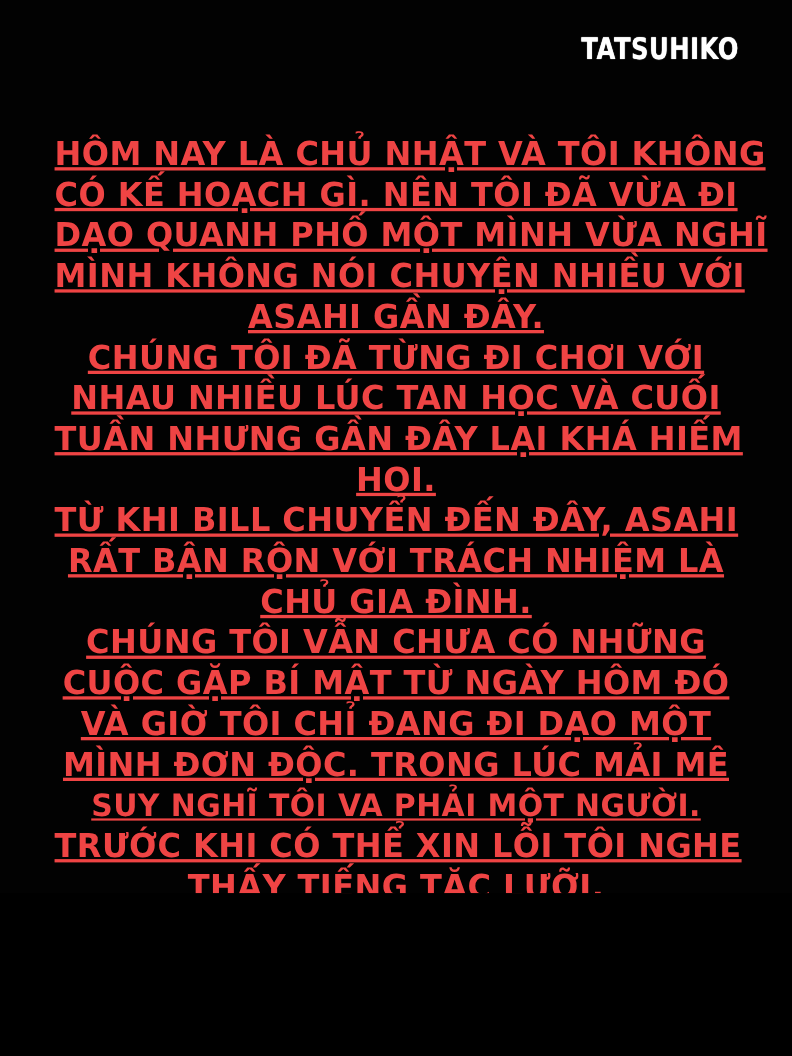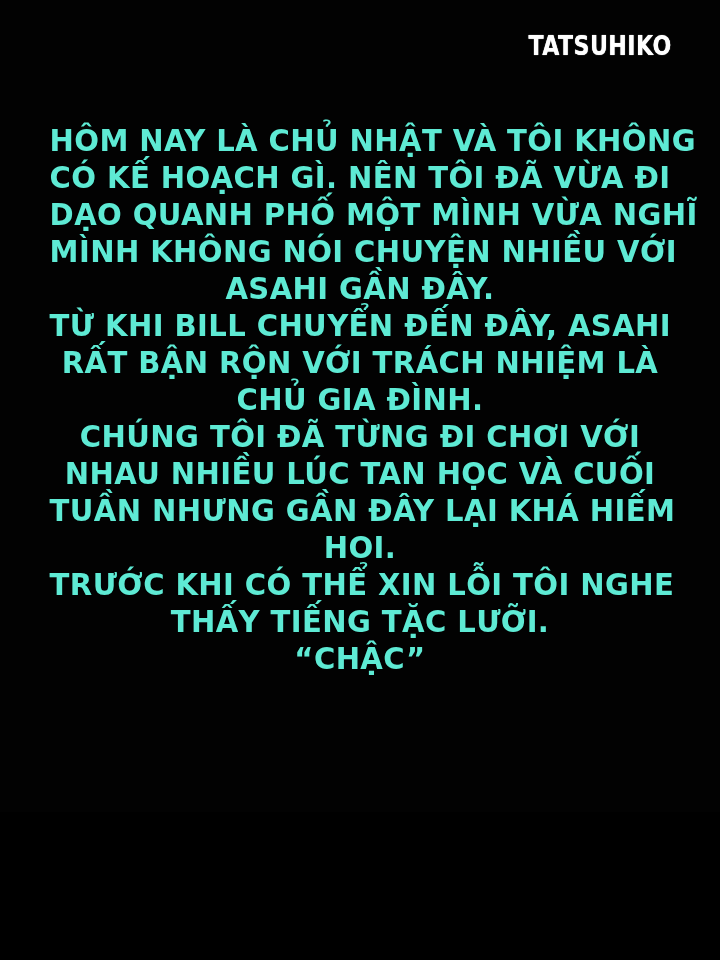--- a/index.html
+++ b/index.html
@@ -32,21 +32,22 @@
   }
   
   #narration {
     position: absolute;
     top: 122px;
     left: 0;
     width: 720px;
     padding: 0 40px;
     box-sizing: border-box;
     text-align: center;
-    color: #5eead4;
+    color: #ef4444;
+    text-decoration: underline;
   }
   #narration .line {
     display: block;
     font-family: "DejaVu Sans", sans-serif;
     font-size: 30px;
     line-height: 37px;
     font-weight: bold;
     letter-spacing: 0.4px;
     text-transform: uppercase;
     transform: scaleX(0.97);
@@ -71,32 +72,39 @@
 
     <div class="blk">
       <span class="line">HÔM NAY LÀ CHỦ NHẬT VÀ TÔI KHÔNG</span>
       <span class="line">CÓ KẾ HOẠCH GÌ. NÊN TÔI ĐÃ VỪA ĐI</span>
       <span class="line">DẠO QUANH PHỐ MỘT MÌNH VỪA NGHĨ</span>
       <span class="line">MÌNH KHÔNG NÓI CHUYỆN NHIỀU VỚI</span>
       <span class="line">ASAHI GẦN ĐÂY.</span>
     </div>
 
     <div class="blk">
+      <span class="line">CHÚNG TÔI ĐÃ TỪNG ĐI CHƠI VỚI</span>
+      <span class="line">NHAU NHIỀU LÚC TAN HỌC VÀ CUỐI</span>
+      <span class="line">TUẦN NHƯNG GẦN ĐÂY LẠI KHÁ HIẾM</span>
+      <span class="line">HOI.</span>
+    </div>
+
+    <div class="blk">
       <span class="line">TỪ KHI BILL CHUYỂN ĐẾN ĐÂY, ASAHI</span>
       <span class="line">RẤT BẬN RỘN VỚI TRÁCH NHIỆM LÀ</span>
       <span class="line">CHỦ GIA ĐÌNH.</span>
     </div>
 
     <div class="blk">
-      <span class="line">CHÚNG TÔI ĐÃ TỪNG ĐI CHƠI VỚI</span>
-      <span class="line">NHAU NHIỀU LÚC TAN HỌC VÀ CUỐI</span>
-      <span class="line">TUẦN NHƯNG GẦN ĐÂY LẠI KHÁ HIẾM</span>
-      <span class="line">HOI.</span>
+      <span class="line">CHÚNG TÔI VẪN CHƯA CÓ NHỮNG</span>
+      <span class="line">CUỘC GẶP BÍ MẬT TỪ NGÀY HÔM ĐÓ</span>
+      <span class="line">VÀ GIỜ TÔI CHỈ ĐANG ĐI DẠO MỘT</span>
+      <span class="line">MÌNH ĐƠN ĐỘC. TRONG LÚC MẢI MÊ</span>
+      <span class="line sm">SUY NGHĨ TÔI VA PHẢI MỘT NGƯỜI.</span>
     </div>
-
 
     <div class="blk">
       <span class="line">TRƯỚC KHI CÓ THỂ XIN LỖI TÔI NGHE</span>
       <span class="line">THẤY TIẾNG TẶC LƯỠI.</span>
     </div>
 
     <div class="blk">
       <span class="line">“CHẬC”</span>
     </div>
 

